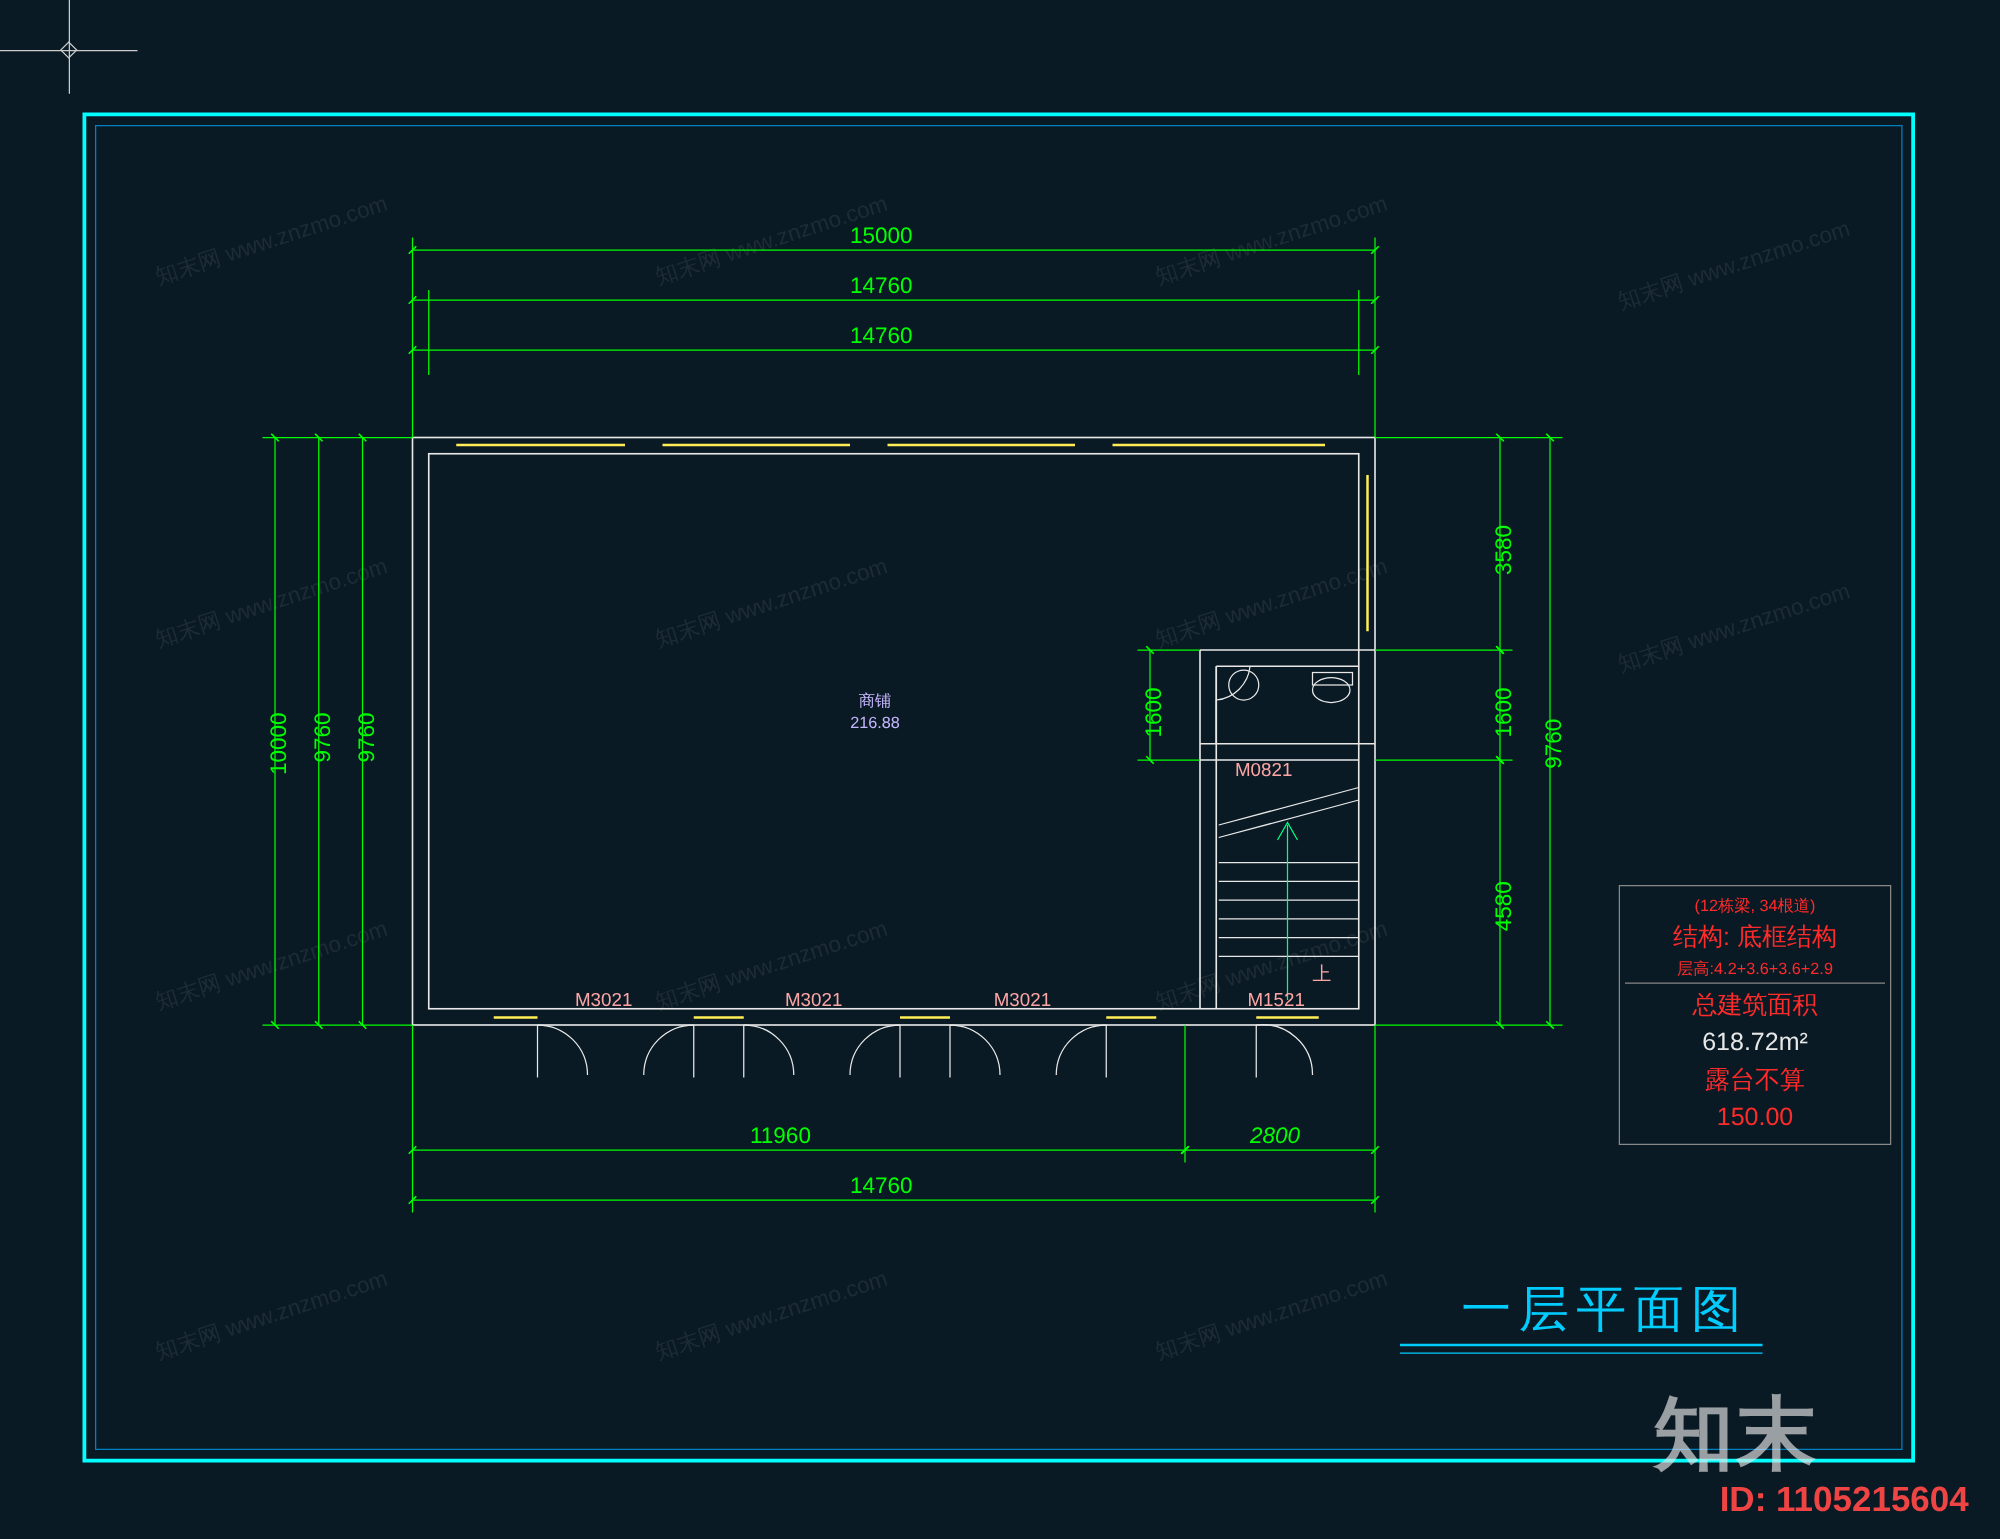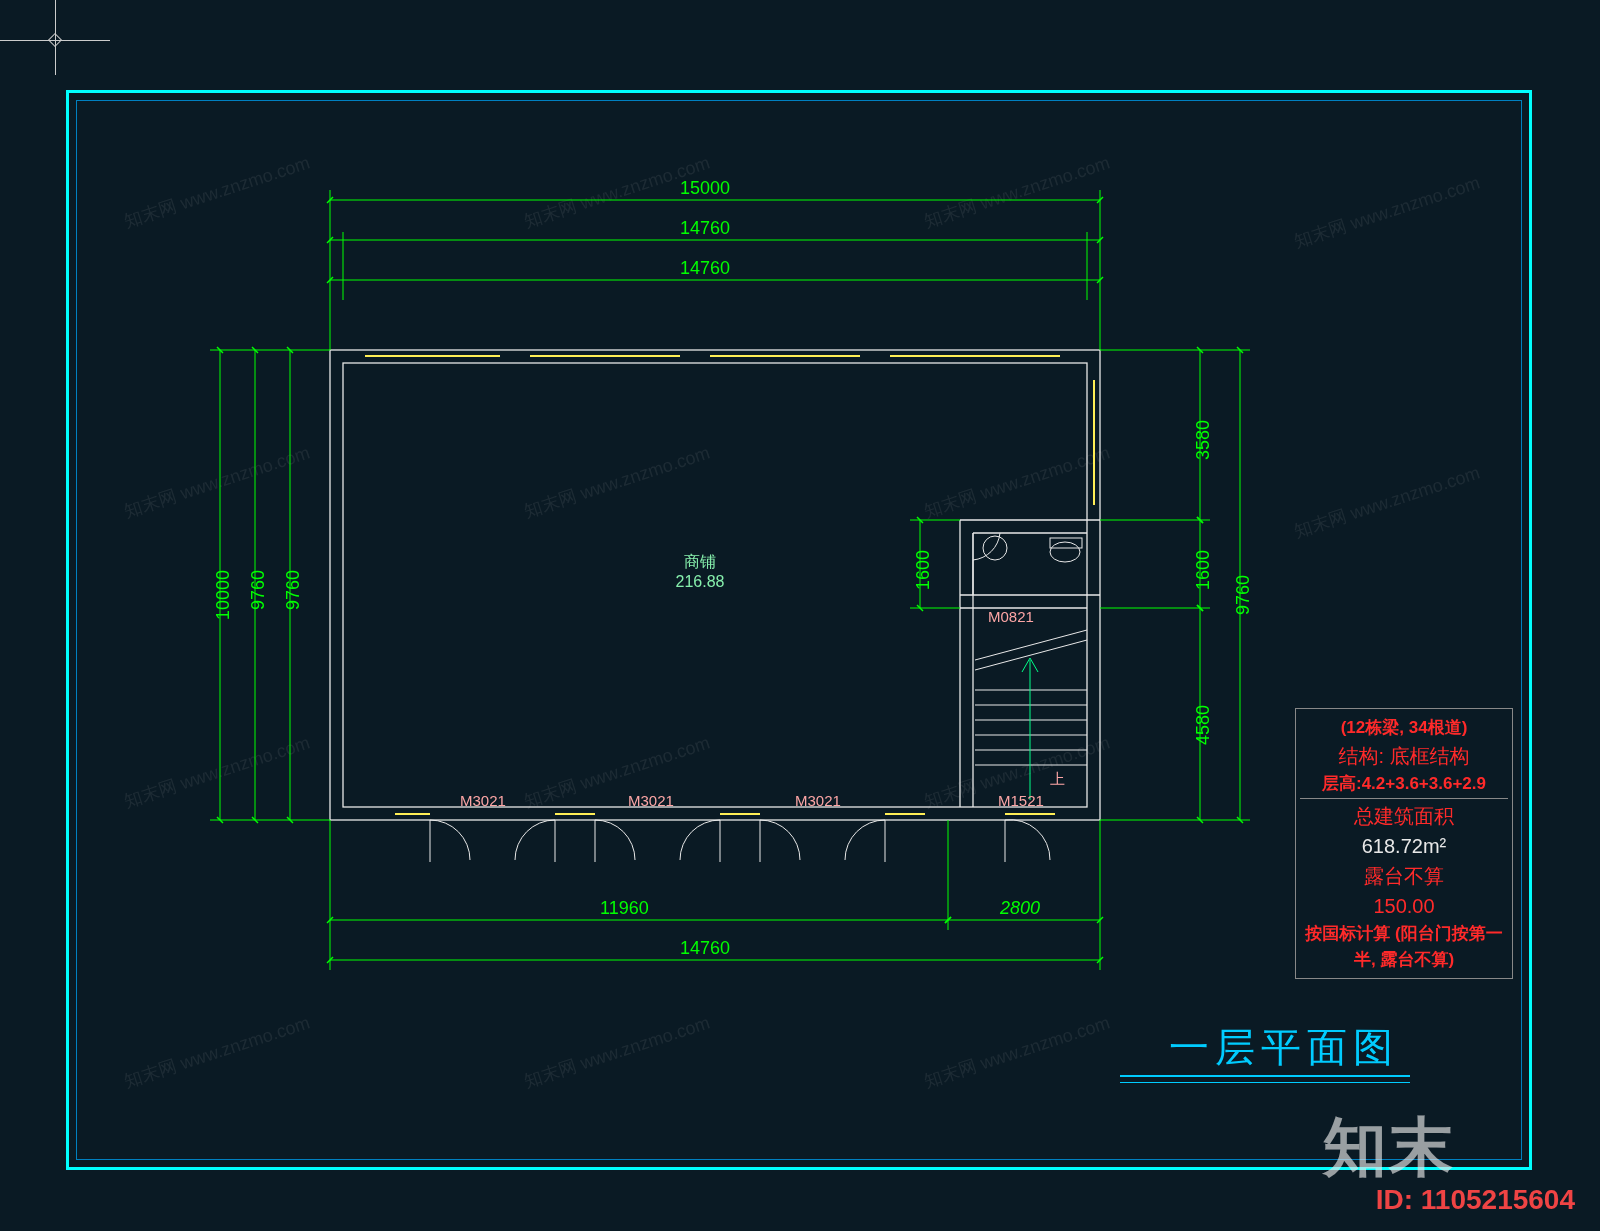--- a/index.html
+++ b/index.html
@@ -6,29 +6,29 @@
   body { width:1600px; height:1231px; background:#0a1a24; position:relative; font-family:"Microsoft YaHei",Arial,sans-serif; overflow:hidden; }
   .page-frame { position:absolute; left:66px; top:90px; width:1466px; height:1080px; border:3px solid #00ffff; }
   .page-frame-inner { position:absolute; left:76px; top:100px; width:1446px; height:1060px; border:1px solid #0080c0; }
   .crosshair { position:absolute; left:0; top:0; width:120px; height:120px; }
   .crosshair .hline { position:absolute; left:0; top:40px; width:110px; height:1px; background:#ccc; }
   .crosshair .vline { position:absolute; left:55px; top:0; width:1px; height:75px; background:#ccc; }
   .crosshair .box  { position:absolute; left:50px; top:35px; width:10px; height:10px; border:1px solid #ccc; transform:rotate(45deg);}
   .canvas { position:absolute; left:0; top:0; width:1600px; height:1231px; }
   .dim-label { position:absolute; color:#00ff00; font-size:18px; white-space:nowrap; }
   .dim-label.vert { transform-origin:left top; transform:rotate(-90deg); }
-  .room-label { position:absolute; color:#86efac; font-size:16px; text-align:center; }
+  .room-label { position:absolute; color:#c4b5fd; font-size:13px; text-align:center; }
   .door-label { position:absolute; color:#fca5a5; font-size:15px; }
   .title-text { position:absolute; color:#00ccff; font-size:40px; letter-spacing:6px; }
   .title-underline { position:absolute; height:2px; background:#00ccff; }
   .title-underline2 { position:absolute; height:1px; background:#00ccff; }
   .infobox { position:absolute; border:1px solid #888; background:rgba(0,0,0,0); }
   .info-line { color:#ff2a2a; font-size:20px; text-align:center; line-height:1.5; }
   .info-line.white { color:#e8e8e8; }
-  .info-line.small { font-size:17px;font-weight:bold; }
+  .info-line.small { font-size:13px; }
   .infobox hr { border:none; border-top:1px solid #888; margin:2px 0;}
   .id-label { position:absolute; right:25px; bottom:15px; color:#ef4444; font-size:28px;font-weight:bold; }
   .watermark-big { position:absolute; right:145px; bottom:40px; color:rgba(230,230,230,0.65); font-size:64px; font-weight:bold; letter-spacing:2px;margin-left:28px; }
   .wm { position:absolute; color:rgba(200,200,200,0.10); font-size:18px; transform:rotate(-18deg); white-space:nowrap; pointer-events:none;}
 </style>
 </head>
 <body>
 
 <div class="crosshair">
   <div class="hline"></div>
@@ -212,21 +212,20 @@
 
 <div class="infobox" style="left:1295px; top:708px; width:218px; padding:6px 4px;">
   <div class="info-line small">(12栋梁, 34根道)</div>
   <div class="info-line">结构: 底框结构</div>
   <div class="info-line small">层高:4.2+3.6+3.6+2.9</div>
   <hr>
   <div class="info-line">总建筑面积</div>
   <div class="info-line white">618.72m²</div>
   <div class="info-line">露台不算</div>
   <div class="info-line">150.00</div>
-  <div class="info-line small">按国标计算 (阳台门按第一半, 露台不算)</div>
 </div>
 
 <div class="title-text" style="left:1169px; top:1020px;">一层平面图</div>
 <div class="title-underline" style="left:1120px; top:1075px; width:290px;"></div>
 <div class="title-underline2" style="left:1120px; top:1082px; width:290px;"></div>
 
 <div class="watermark-big">知末</div>
 <div class="id-label">ID: 1105215604</div>
 
 </body></html>

